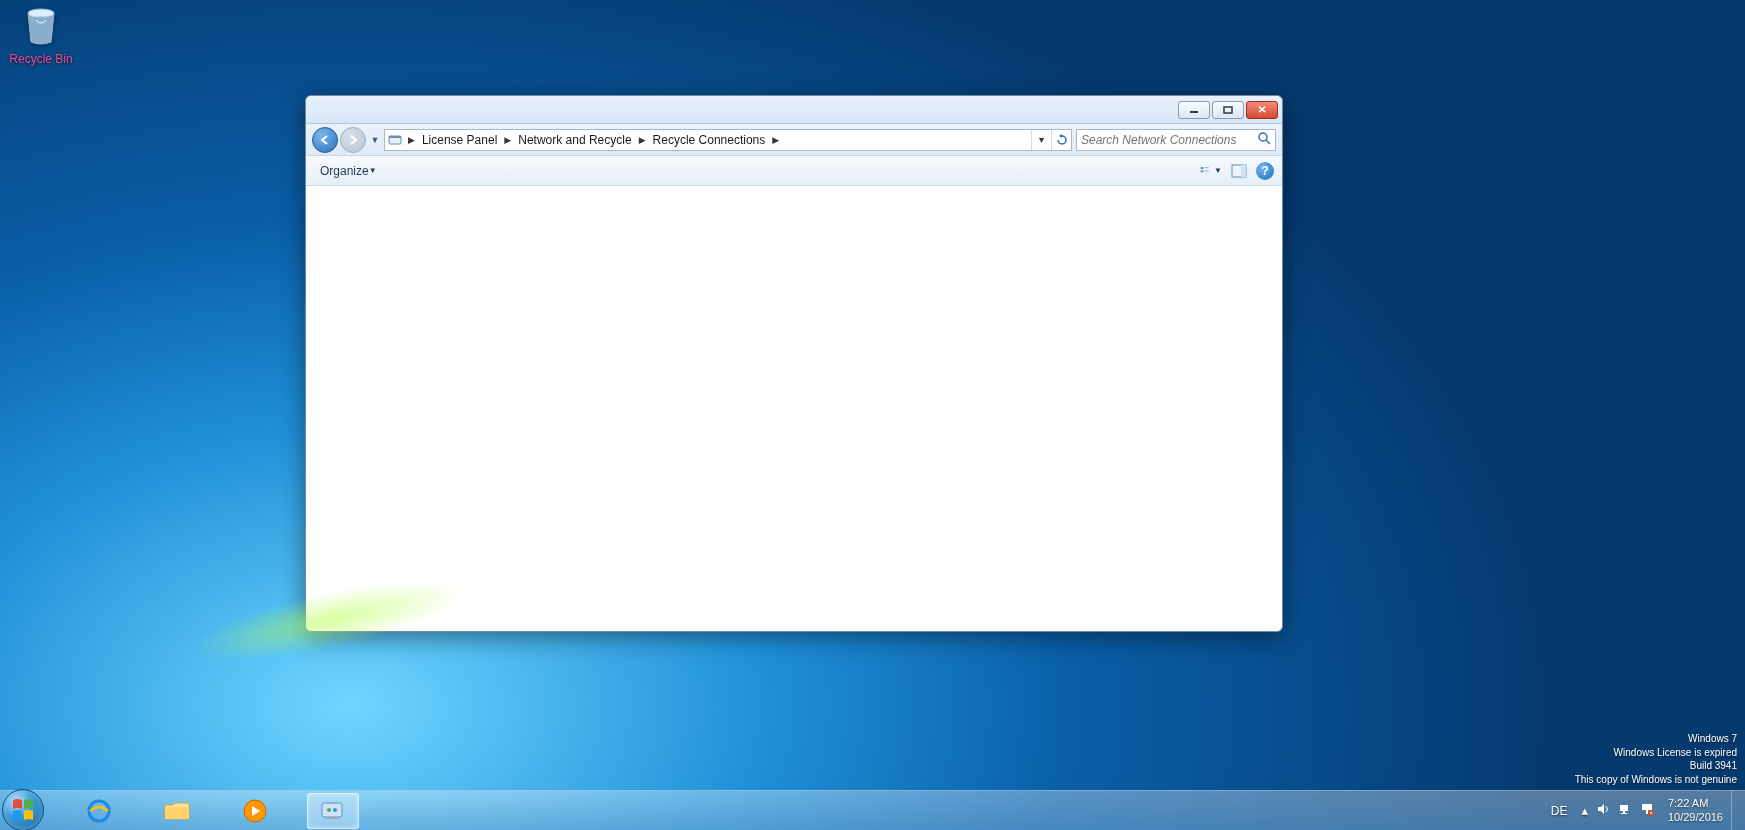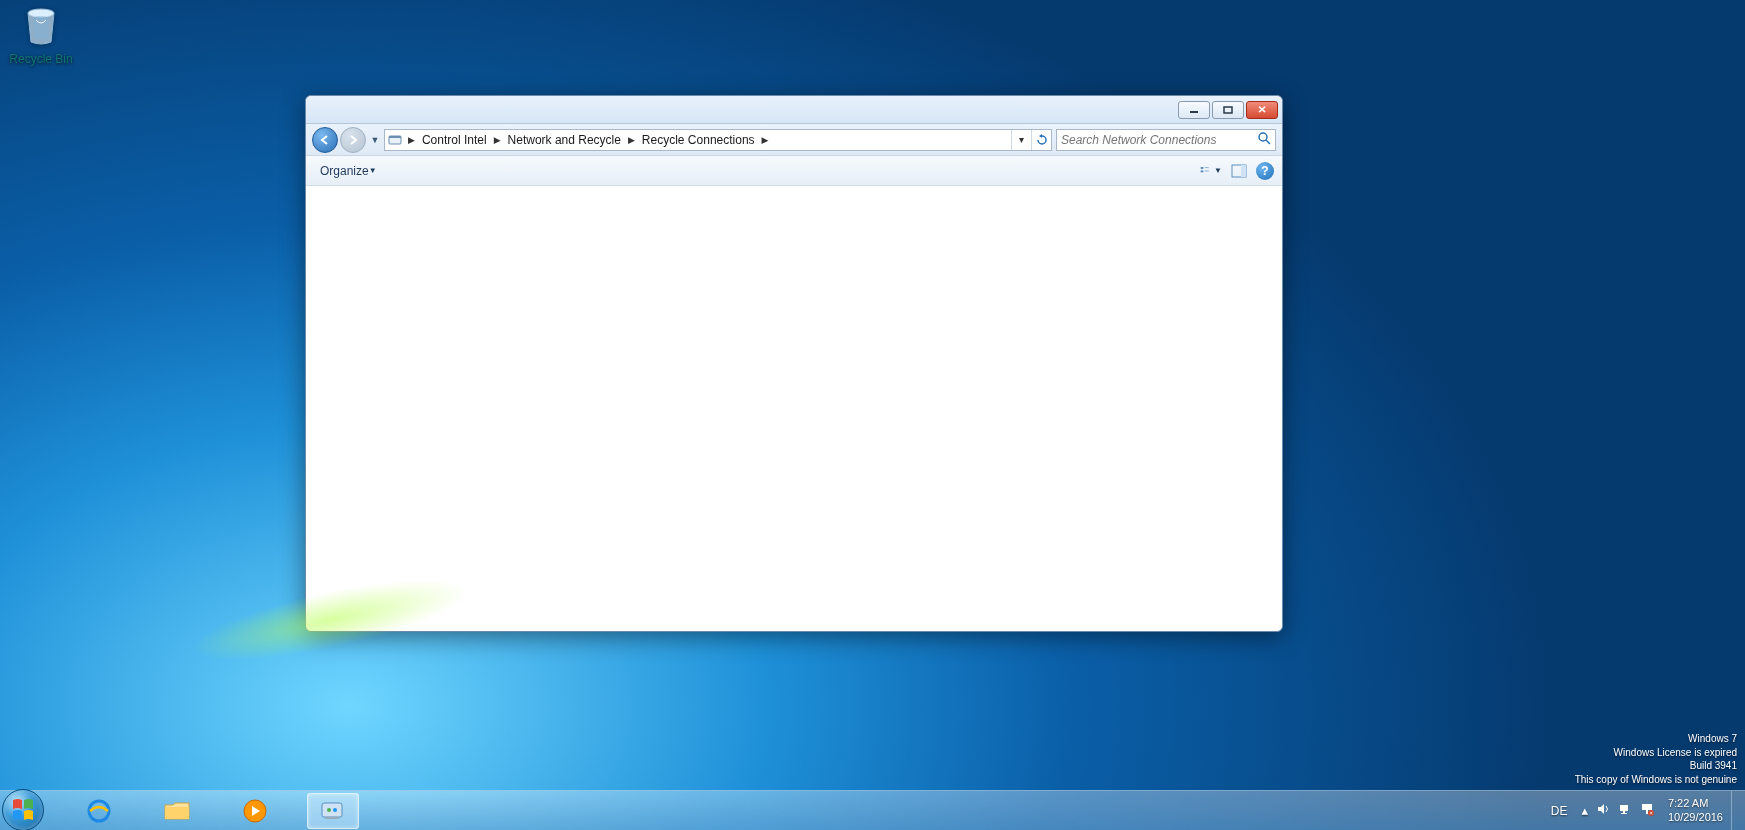--- a/index.html
+++ b/index.html
@@ -13,21 +13,21 @@
   content: "";
   position: absolute;
   left: 120px; top: 560px;
   width: 420px; height: 120px;
   background: radial-gradient(ellipse 200px 40px at 50% 50%, rgba(182,255,80,0.55), transparent 70%);
   transform: rotate(-12deg);
   pointer-events: none;
 }
 
 
-.desktop-icon { position: absolute; top: 2px; left: 6px; width: 70px; text-align: center; color: #0f766e; font-size: 12px; text-shadow: 0 1px 3px rgba(0,0,0,.8); cursor: default; }
+.desktop-icon { position: absolute; top: 2px; left: 6px; width: 70px; text-align: center; color: #ec4899; font-size: 12px; text-shadow: 0 1px 3px rgba(0,0,0,.8); cursor: default; }
 .desktop-icon .glyph { width: 48px; height: 48px; margin: 0 auto 2px; display:flex; align-items:center; justify-content:center; }
 .recycle-bin-svg { filter: drop-shadow(0 1px 2px rgba(0,0,0,.4)); }
 
 
 .window {
   position: absolute; left: 305px; top: 95px; width: 978px; height: 537px;
   background: #fff;
   border: 1px solid #6b8aa9;
   border-radius: 6px;
   box-shadow: 0 5px 25px rgba(0,0,0,.45);
@@ -53,21 +53,21 @@
 }
 .nav-btn-circle { width:26px;height:26px;border-radius:50%; background: radial-gradient(circle at 35% 30%, #7bb9f0, #2a6fb5); border:1px solid #1f5a96; display:flex;align-items:center;justify-content:center; color:#fff; font-size:14px; cursor:default; margin-right:2px; }
 .nav-btn-circle.disabled { background: radial-gradient(circle at 35% 30%, #d8e2ec, #b6c4d2); border-color:#9fb0c0; color:#eef3f8; }
 .nav-dd { width:14px; height:26px; display:flex;align-items:center;justify-content:center; color:#3a5a7a; font-size:9px; cursor:default; }
 .addrbar { flex:1; height:22px; border:1px solid #a8b8c8; background:#fff; display:flex; align-items:center; margin: 0 4px 0 2px; font-size:12px; color:#1a1a1a; }
 .addrbar .addr-icon { width:20px; display:flex;align-items:center;justify-content:center; }
 .addrbar .crumb { padding: 0 4px; cursor:default; white-space:nowrap; }
 .addrbar .sep { font-size:9px; color:#333; padding:0 3px; cursor:default; }
 .addrbar .right-tools { margin-left:auto; display:flex; align-items:center; }
 .addrbar .right-tools .tool { width:20px; height:20px; display:flex;align-items:center;justify-content:center; border-left:1px solid #d0dae4; font-size:10px; color:#333; cursor:default;}
-.searchbox { width:220px; height:22px; border:1px solid #a8b8c8; background:#fff; display:flex; align-items:center; padding:0 4px; }
+.searchbox { width:200px; height:22px; border:1px solid #a8b8c8; background:#fff; display:flex; align-items:center; padding:0 4px; }
 .searchbox input { border:none; outline:none; flex:1; font-size:12px; color:#333; font-style:italic; background:transparent; }
 .searchbox .sicon { color:#2a6fb5; font-size:13px; }
 
 
 .toolbar {
   height:30px; background: linear-gradient(#f6fafe,#e6eef7);
   border-bottom:1px solid #d2dce7; display:flex; align-items:center; padding:0 8px; font-size:12px; color:#1f3a5a;
 }
 .toolbar .tb-item { display:flex; align-items:center; padding:3px 6px; cursor:default; }
 .toolbar .spacer { flex:1; }
@@ -151,21 +151,21 @@
     <div class="nav-dd">▼</div>
 
     <div class="addrbar">
       <div class="addr-icon">
         <svg width="16" height="16" viewBox="0 0 16 16">
             <rect x="2" y="4" width="12" height="8" rx="1" fill="#e8f0f8" stroke="#6a8fb0"></rect>
             <rect x="2" y="4" width="12" height="2" fill="#6a8fb0"></rect>
           </svg>
       </div>
       <span class="sep">▶</span>
-      <span class="crumb">Control Intel</span>
+      <span class="crumb">License Panel</span>
       <span class="sep">▶</span>
       <span class="crumb">Network and Recycle</span>
       <span class="sep">▶</span>
       <span class="crumb">Recycle Connections</span>
       <span class="sep">▶</span>
       <div class="right-tools">
         <div class="tool">▾</div>
         <div class="tool">
           <svg width="12" height="12" viewBox="0 0 12 12">
               <path d="M6 2 A4 4 0 1 1 2 6" fill="none" stroke="#2a6fb5" stroke-width="1.5"></path>

